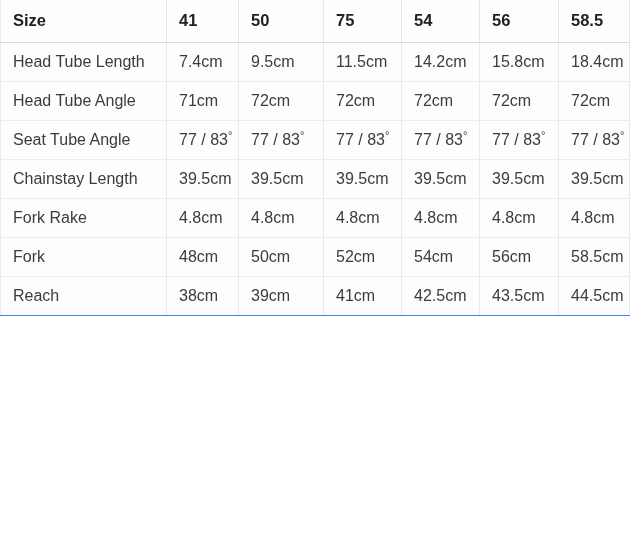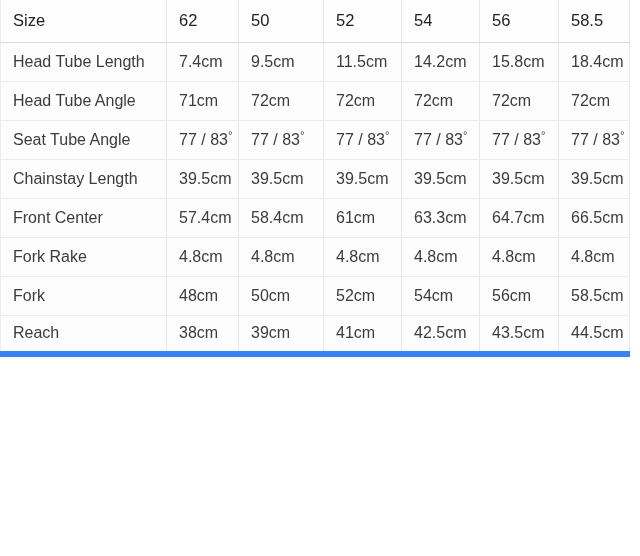--- a/index.html
+++ b/index.html
@@ -51,36 +51,36 @@
     overflow: hidden;
     background: #fdfdfd;
   }
 
   table.geo-table tr > th:first-child,
   table.geo-table tr > td:first-child {
     border-left: 1px solid #ededed;
   }
 
   table.geo-table thead th {
-    font-weight: normal;
+    font-weight: bold;
     font-size: 16.5px;
     color: #222222;
     height: 42px;
     border-bottom: 1px solid #d9d9d9;
     background: #fefefe;
   }
 
   table.geo-table tbody td {
     font-weight: normal;
     font-size: 16px;
     color: #3c3c3c;
   }
 
   table.geo-table tbody tr:last-child > td {
-    border-bottom: 6px solid #3b82f6;
+    border-bottom: 1px solid #3b82f6;
   }
 
   .deg {
     font-size: 11px;
     vertical-align: super;
     line-height: 0;
   }
 </style>
 </head>
 <body>
@@ -92,23 +92,23 @@
       <col class="c-s48">
       <col class="c-s50">
       <col class="c-s52">
       <col class="c-s54">
       <col class="c-s56">
       <col class="c-s585">
     </colgroup>
     <thead>
       <tr id="header-row">
           <th>Size</th>
-          <th>62</th>
+          <th>41</th>
           <th>50</th>
-          <th>52</th>
+          <th>75</th>
           <th>54</th>
           <th>56</th>
           <th>58.5</th>
         </tr>
     </thead>
     <tbody id="table-body">
         <tr>
           <td>Head Tube Length</td>
           <td>7.4cm</td>
           <td>9.5cm</td>
@@ -138,29 +138,20 @@
         <tr>
           <td>Chainstay Length</td>
           <td>39.5cm</td>
           <td>39.5cm</td>
           <td>39.5cm</td>
           <td>39.5cm</td>
           <td>39.5cm</td>
           <td>39.5cm</td>
         </tr>
         <tr>
-          <td>Front Center</td>
-          <td>57.4cm</td>
-          <td>58.4cm</td>
-          <td>61cm</td>
-          <td>63.3cm</td>
-          <td>64.7cm</td>
-          <td>66.5cm</td>
-        </tr>
-        <tr>
           <td>Fork Rake</td>
           <td>4.8cm</td>
           <td>4.8cm</td>
           <td>4.8cm</td>
           <td>4.8cm</td>
           <td>4.8cm</td>
           <td>4.8cm</td>
         </tr>
         <tr>
           <td>Fork</td>

